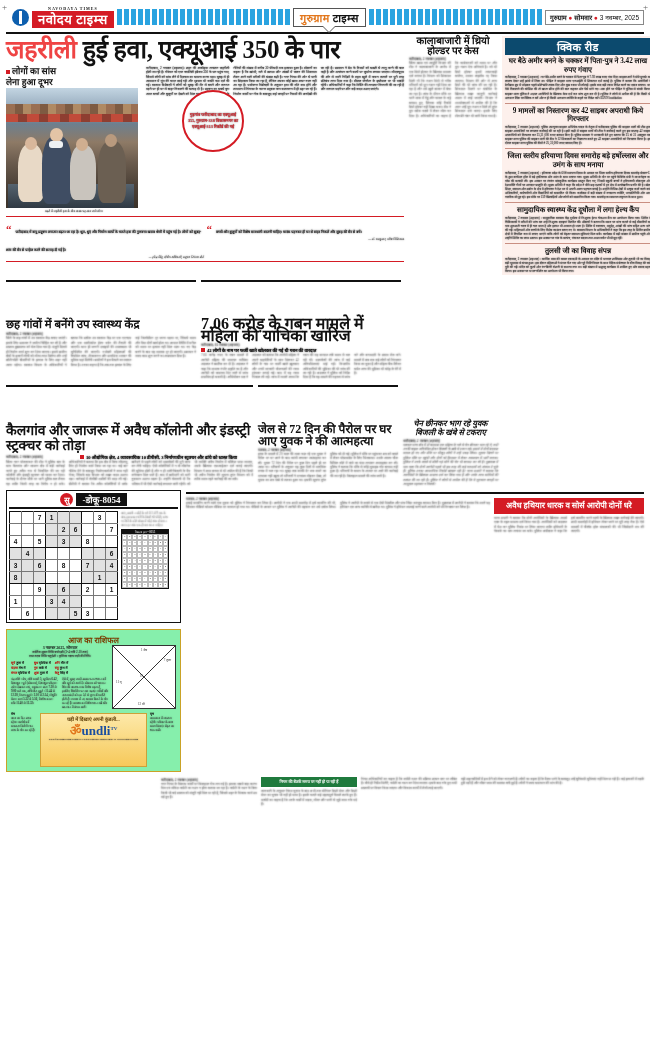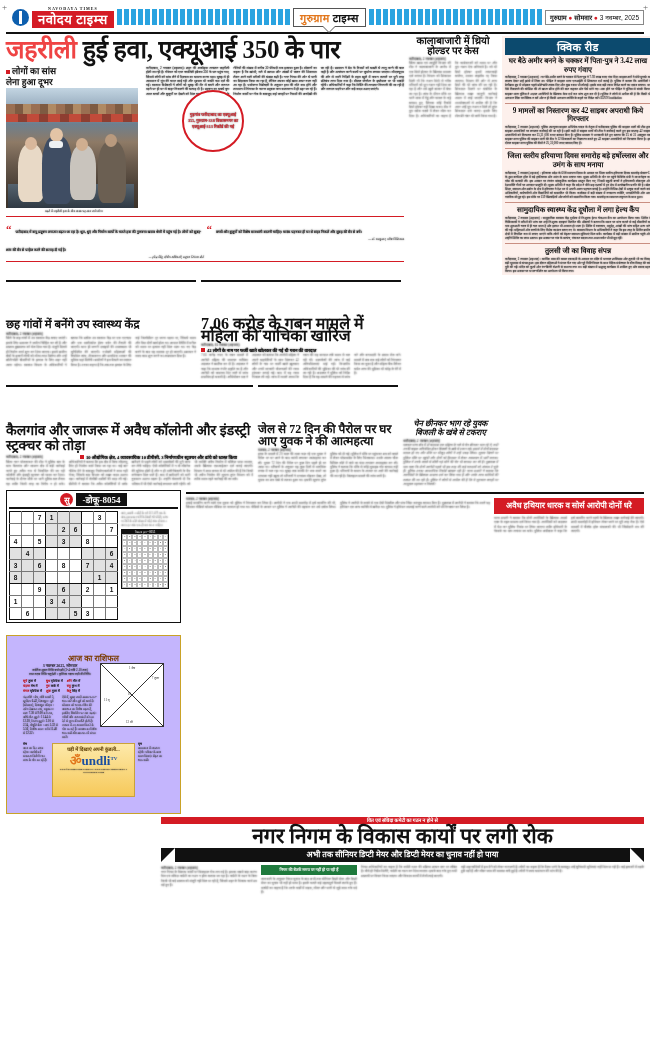--- a/index.html
+++ b/index.html
@@ -175,21 +175,21 @@
   .sol-grid{display:grid;grid-template-columns:repeat(9,1fr);font-size:2.6px;text-align:center;}
   .sol-grid div{border:.3px solid #bbb;line-height:4px;}
 
   
   .fire-wrap{flex:1 1 auto;}
   .fire-hl{font-size:19px;line-height:21px;font-weight:bold;white-space:nowrap;}
   .fire-hl .blue{color:#1b62c4;}
   .red-box{background:#d41b24;color:#fff;font-weight:bold;font-size:8px;line-height:10px;text-align:center;padding:3px 2px;margin-top:2px;}
 
   
-  .horo{width:175px;flex:0 0 auto;border:1px solid #c9a227;background:#c4b5fd;padding:16px;box-sizing:border-box;margin-top:9px;}
+  .horo{width:175px;flex:0 0 auto;border:1px solid #c9a227;background:#86efac;padding:4px;box-sizing:border-box;margin-top:3px;}
   .horo-t{text-align:center;font-weight:bold;font-size:8px;color:#7a3b00;}
   .horo-sub{text-align:center;font-size:4px;font-weight:bold;}
   .horo-line{font-size:3.2px;text-align:center;color:#333;}
   .kundli-chart{width:62px;height:62px;border:1px solid #333;position:relative;float:right;margin:0 0 2px 3px;background:#fff;}
   .kundli-chart:before,.kundli-chart:after{content:"";position:absolute;left:0;top:0;width:100%;height:100%;}
   .kundli-chart:before{background:linear-gradient(45deg,transparent 49.4%,#333 49.4%,#333 50.6%,transparent 50.6%);}
   .kundli-chart:after{background:linear-gradient(-45deg,transparent 49.4%,#333 49.4%,#333 50.6%,transparent 50.6%);}
   .kn{position:absolute;font-size:3.2px;color:#333;z-index:2;}
   .planets{display:flex;gap:4px;font-size:3.4px;font-weight:bold;margin-top:2px;}
   .planets .p{color:#b00;}
@@ -687,27 +687,20 @@
         </div>
       </div>
     </div>
 
     <div style="flex:1;"></div>
   </div>
 
   <div class="botbanner">
     <div style="display:flex;gap:5px;">
       <div style="width:150px;flex:0 0 auto;"></div>
-      <div style="flex:1;">
-        <div class="bb-strip">वित एवं संविदा कमेटी का गठन न होने से</div>
-        <div class="bb-hl">नगर निगम के विकास कार्यों पर लगी रोक</div>
-        <div class="bb-sub-wrap">
-          <div class="bb-sub">अभी तक सीनियर डिप्टी मेयर और डिप्टी मेयर का चुनाव नहीं हो पाया</div>
-        </div>
-      </div>
     </div>
 
     <div style="display:flex;gap:5px;margin-top:2px;">
       <div style="width:150px;flex:0 0 auto;"></div>
       <div style="flex:1;">
         <div style="display:flex;gap:4px;">
           <div style="width:96px;flex:0 0 auto;">
             <div class="byline blur">फरीदाबाद, 2 नवम्बर (शहजाद)</div>
             <div class="body-txt blur">नगर निगम के विकास कार्यों पर फिलहाल रोक लग गई है। इसका सबसे बड़ा कारण वित एवं संविदा कमेटी का गठन न होना बताया जा रहा है। कमेटी के गठन के बिना किसी भी बड़े प्रस्ताव को मंजूरी नहीं मिल पा रही है, जिससे शहर के विकास कार्य ठप पड़े हुए हैं।</div>
           </div>

